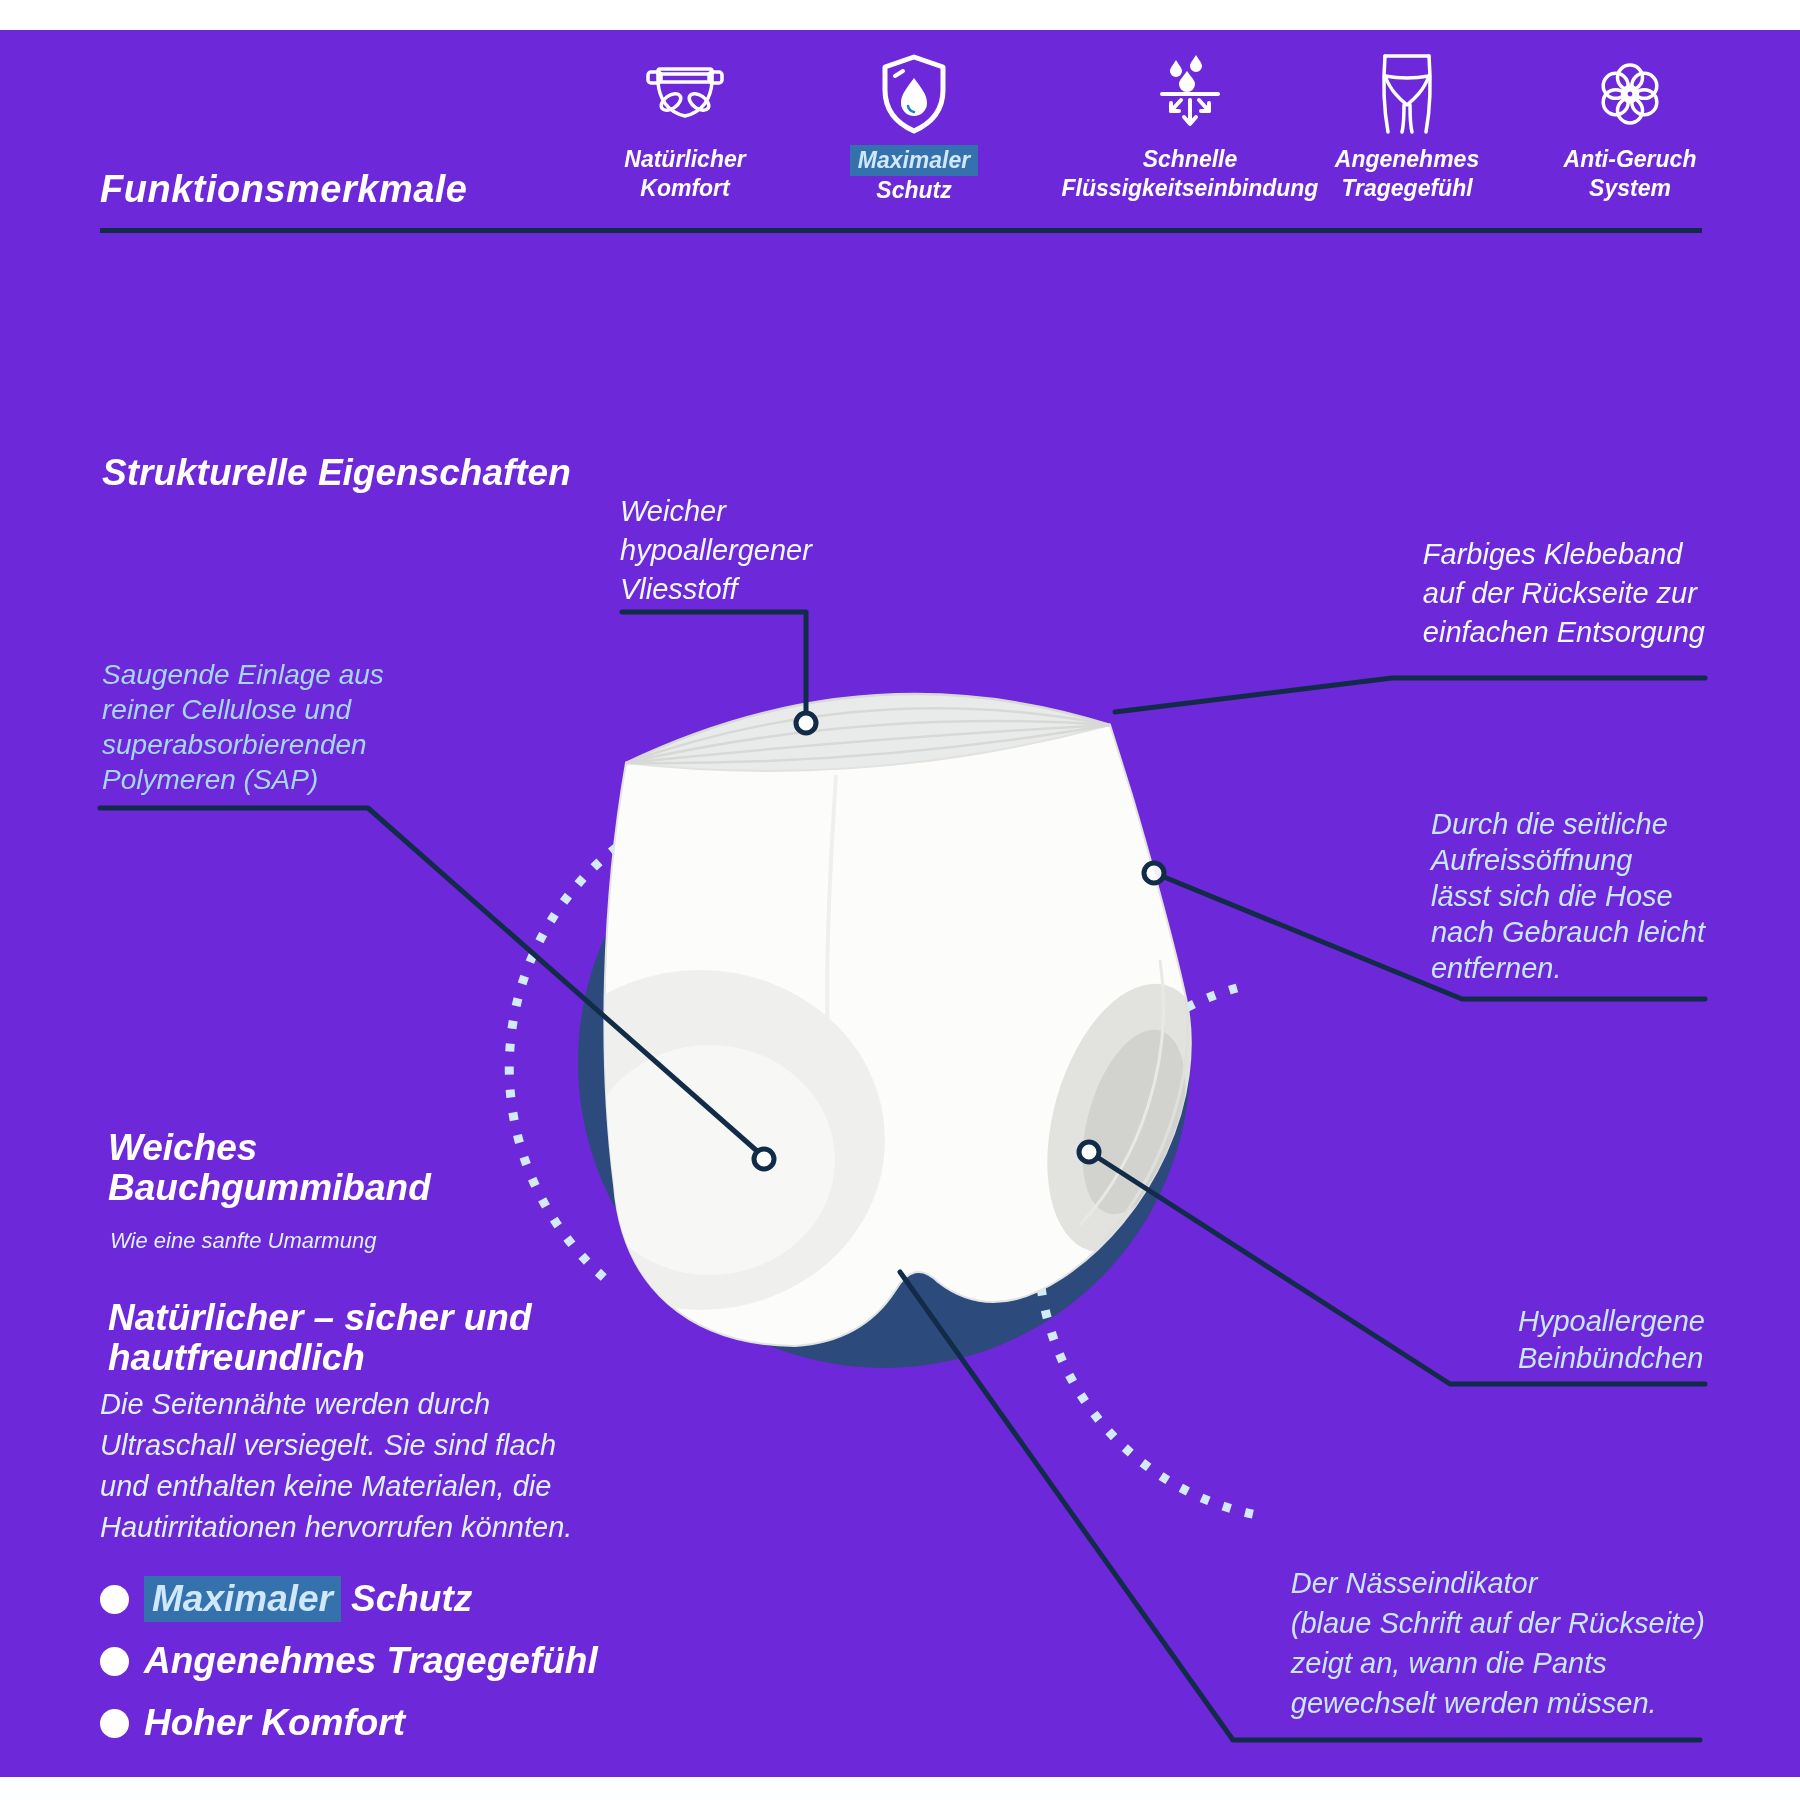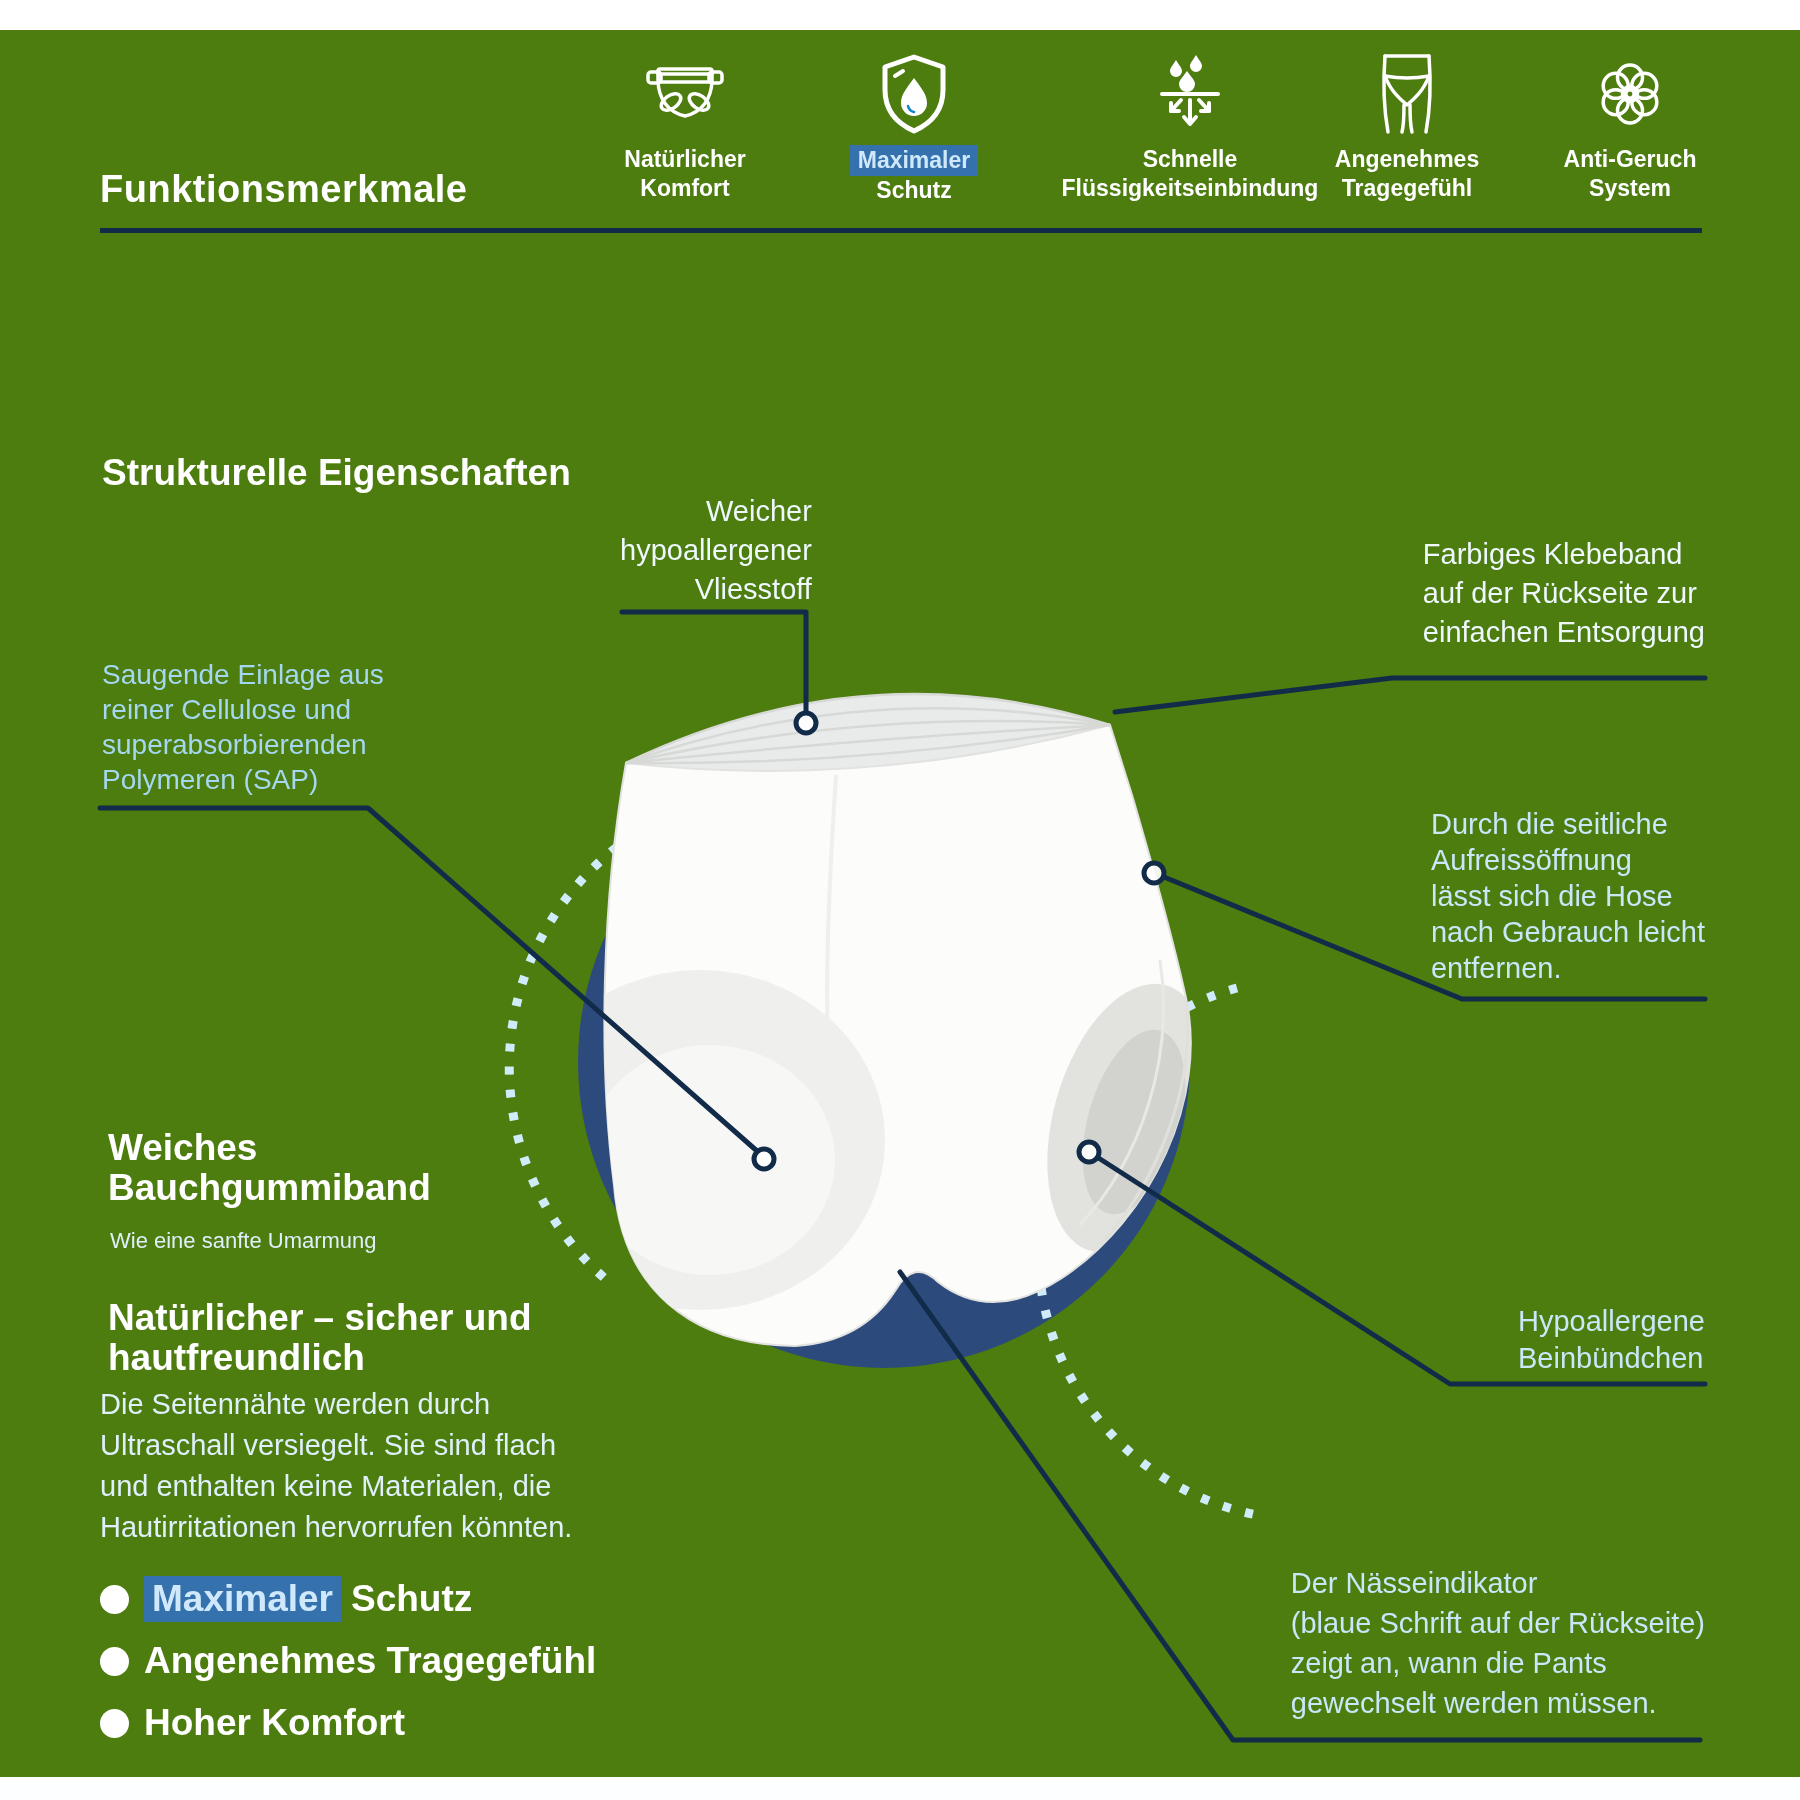--- a/index.html
+++ b/index.html
@@ -1,18 +1,18 @@
 <!DOCTYPE html>
 <html lang="de"><head>
 <meta charset="utf-8">
 <style>
   html,body{margin:0;padding:0;}
   .page{position:relative;width:1800px;height:1800px;background:#ffffff;overflow:hidden;
         font-family:"Liberation Sans","DejaVu Sans",sans-serif;}
-  .panel{position:absolute;left:0;top:30px;width:1800px;height:1747px;background:#4d7c0f;}
+  .panel{position:absolute;left:0;top:30px;width:1800px;height:1747px;background:#6d28d9;font-style:italic;}
   .strip{position:absolute;left:0;width:1800px;background:#ffffff;}
   .strip.top{top:0;height:30px;}
   .strip.bottom{top:1777px;height:23px;background:#fdfeff;}
   svg.art{position:absolute;left:0;top:-30px;width:1800px;height:1800px;pointer-events:none;}
 
   .abs{position:absolute;}
   .title{left:100px;top:138px;font-size:38px;font-weight:bold;color:#ffffff;letter-spacing:.5px;}
   .sep{left:100px;top:198px;width:1602px;height:5px;background:#112b49;}
 
   .feat{position:absolute;top:22px;transform:translateX(-50%);display:flex;flex-direction:column;
@@ -20,21 +20,21 @@
   .f1{left:685px;} .f2{left:914px;} .f3{left:1190px;} .f4{left:1407px;} .f5{left:1630px;}
   .ficon{height:84px;display:flex;align-items:center;justify-content:center;}
   .flabel{margin-top:9px;font-size:23px;font-weight:bold;line-height:29px;color:#ffffff;text-align:center;}
   .flabel span{display:inline-block;}
   .hl{background:#3572ad;color:#cfe8fb;padding:1px 8px;text-align:right;}
 
   .section-title{left:102px;top:422px;font-size:37px;font-weight:bold;color:#ffffff;}
 
   .co{position:absolute;white-space:pre-line;color:#c9e7f8;font-size:29px;line-height:36px;}
   .co.right{text-align:left;}
-  .co-vliesstoff{left:620px;top:462px;color:#eef8fd;line-height:39px;text-align:right;}
+  .co-vliesstoff{left:620px;top:462px;color:#eef8fd;line-height:39px;}
   .co-klebeband{right:95px;top:505px;color:#eef8fd;line-height:39px;}
   .co-saugende{left:102px;top:627px;font-size:28px;line-height:35px;color:#a5d8f0;}
   .co-aufreiss{right:95px;top:776px;}
   .co-beinbuendchen{right:95px;top:1273px;line-height:37px;margin-left:38px;}
   .co-naesseindikator{right:95px;top:1533px;line-height:40px;}
 
   .co-block{position:absolute;}
   .cb-bauch{left:100px;top:1098px;}
   .cb-seiten{left:100px;top:1268px;}
   .co-head{font-size:37px;font-weight:bold;color:#ffffff;line-height:40px;white-space:pre-line;margin-left:8px;}

